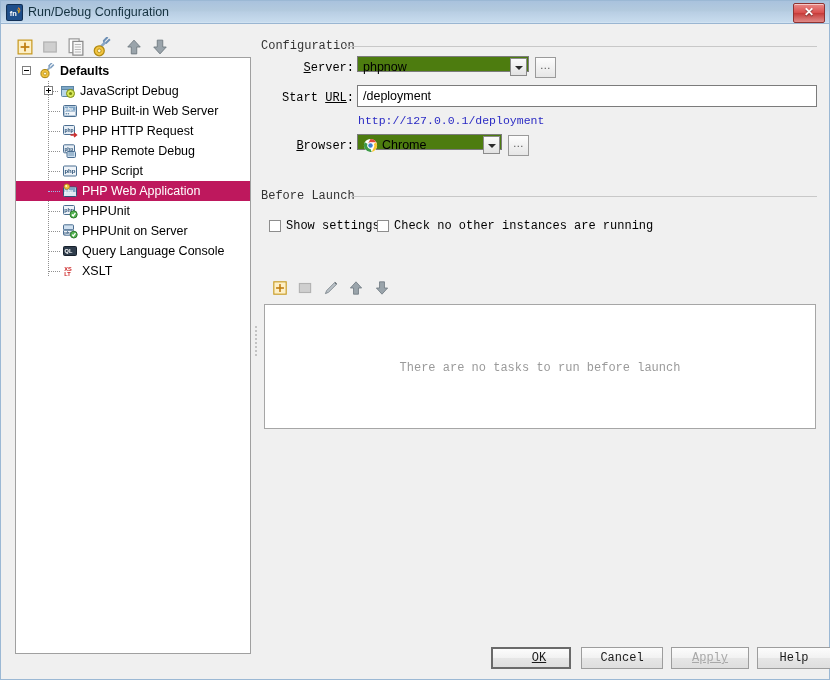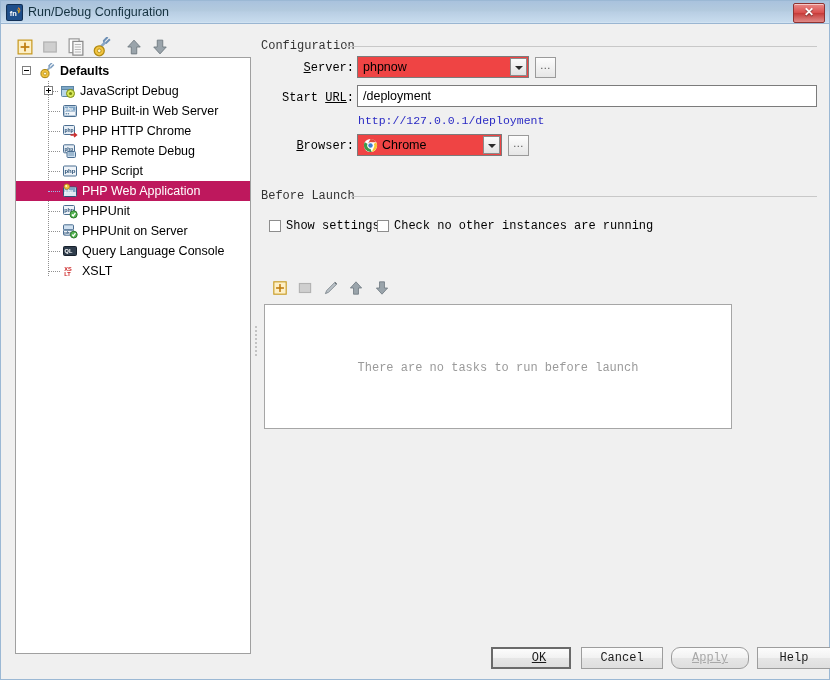--- a/index.html
+++ b/index.html
@@ -187,22 +187,22 @@
     font-size: 12px;
     color: #000000;
     white-space: nowrap;
     text-align: right;
   }
   .mn { text-decoration: underline; }
 
   
   .combo {
     position: absolute;
-    height: 22px;
-    background: #ef4444;
+    height: 16px;
+    background: #4d7c0f;
     border: 1px solid #7b7b7b;
     box-sizing: border-box;
     cursor: pointer;
     padding-left: 44px;
   }
   .combo .val {
     position: absolute;
     left: 5px; top: 0;
     line-height: 20px;
     font-size: 12.5px;
@@ -297,21 +297,21 @@
     width: 200px; height: 22px;
   }
   .tk-btn {
     position: absolute; top: 0;
     width: 18px; height: 18px;
     cursor: pointer;
   }
   #task-list {
     position: absolute;
     left: 3px; top: 270px;
-    width: 468px; height: 125px;
+    width: 552px; height: 125px;
     background: #ffffff;
     border: 1px solid #a6a6a6;
     box-sizing: border-box;
   }
   #task-empty {
     position: absolute;
     left: 0; right: 0; top: 56px;
     text-align: center;
     font-family: "Liberation Mono", monospace;
     font-size: 12px;
@@ -342,21 +342,20 @@
   }
   .dlg-btn.default {
     border: 2px solid #6a6a6a;
     line-height: 18px;
     font-weight: normal;
     padding-left: 16px;
   }
   .dlg-btn.disabled {
     color: #a8a8a8;
     cursor: default;
-    border-radius: 9px;
   }
   .dlg-btn .u { text-decoration: underline; }
 
   .ico { display:block; width:100%; height:100%; }
 </style>
 </head>
 <body>
 
 <div id="window">
 
@@ -477,21 +476,21 @@
 
       <div class="tree-row">
         <div class="tline-h" style="left:32px; top:10px; width:12px;"></div>
         <div class="tree-icon" style="left:46px">
           <svg class="ico" viewBox="0 0 16 16">
             <rect x="1.5" y="2.5" width="11" height="9" rx="1" fill="#e5edf5" stroke="#4b6e91"></rect>
             <text x="2.4" y="8.6" font-family="Liberation Sans, sans-serif" font-size="5" fill="#2d5378" font-weight="bold">php</text>
             <path d="M8.5 12 L14 12 M12 10 L14.4 12 L12 14" stroke="#cc2b2b" stroke-width="1.5" fill="none"></path>
           </svg>
         </div>
-        <div class="tree-label" style="left:66px">PHP HTTP Chrome</div>
+        <div class="tree-label" style="left:66px">PHP HTTP Request</div>
       </div>
 
       <div class="tree-row">
         <div class="tline-h" style="left:32px; top:10px; width:12px;"></div>
         <div class="tree-icon" style="left:46px">
           <svg class="ico" viewBox="0 0 16 16">
             <rect x="1.5" y="1.8" width="11" height="8" rx="1" fill="#e5edf5" stroke="#4b6e91"></rect>
             <text x="2.4" y="7.6" font-family="Liberation Sans, sans-serif" font-size="4.8" fill="#2d5378" font-weight="bold">php</text>
             <rect x="5" y="8.5" width="8.5" height="6" rx="1" fill="#cfe0f0" stroke="#4b6e91"></rect>
             <path d="M6.3 10 L12 10 M6.3 12 L12 12" stroke="#5d86a5" stroke-width="0.9"></path>

